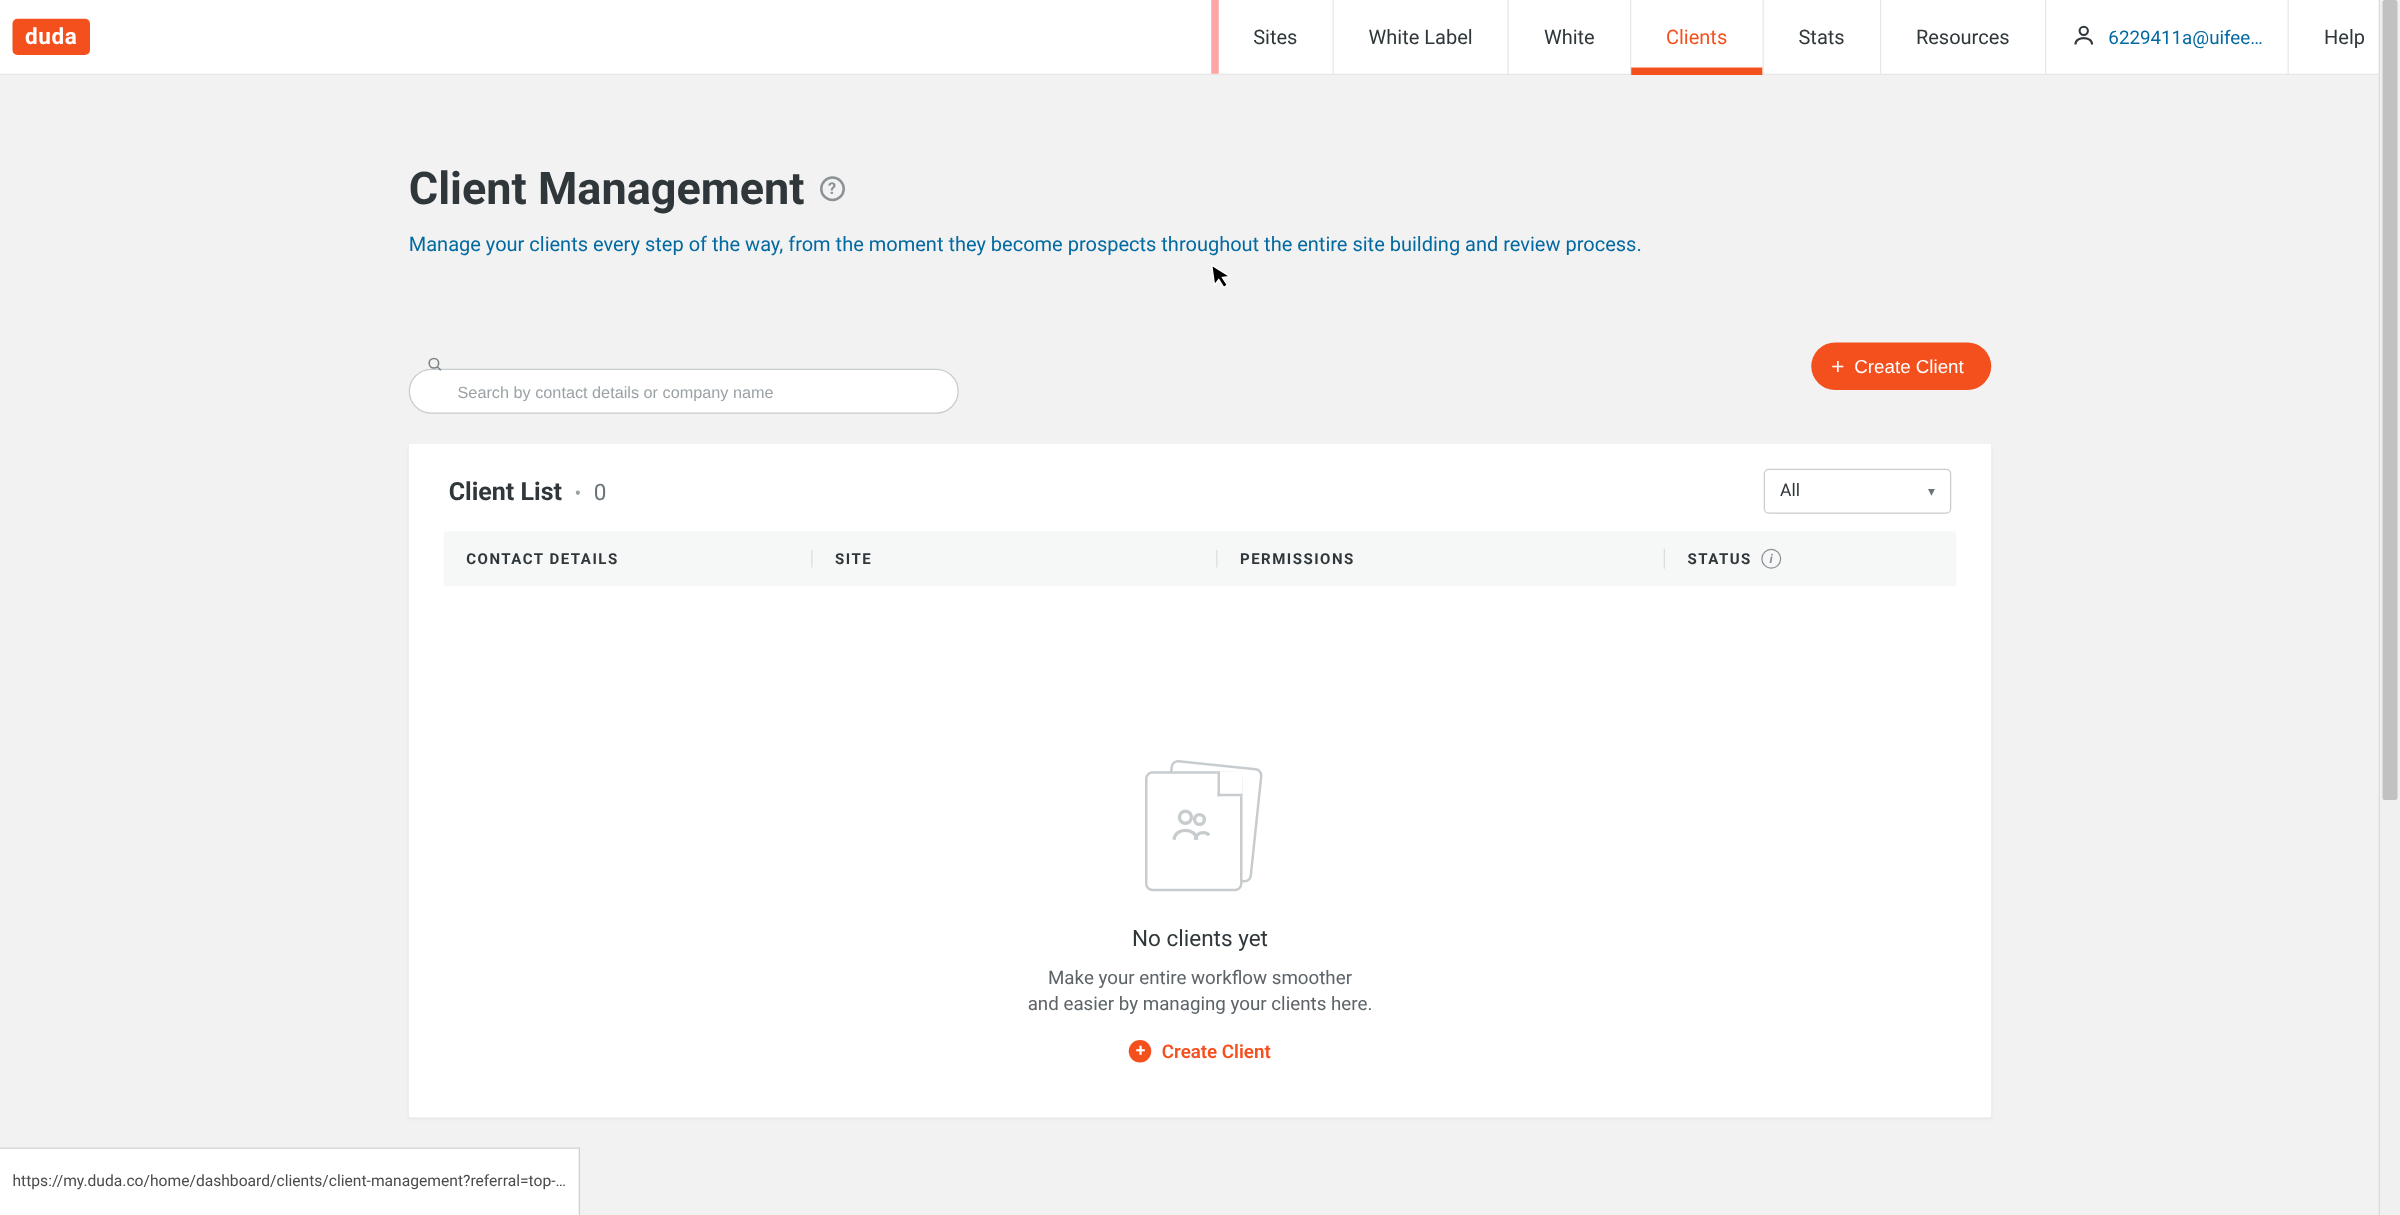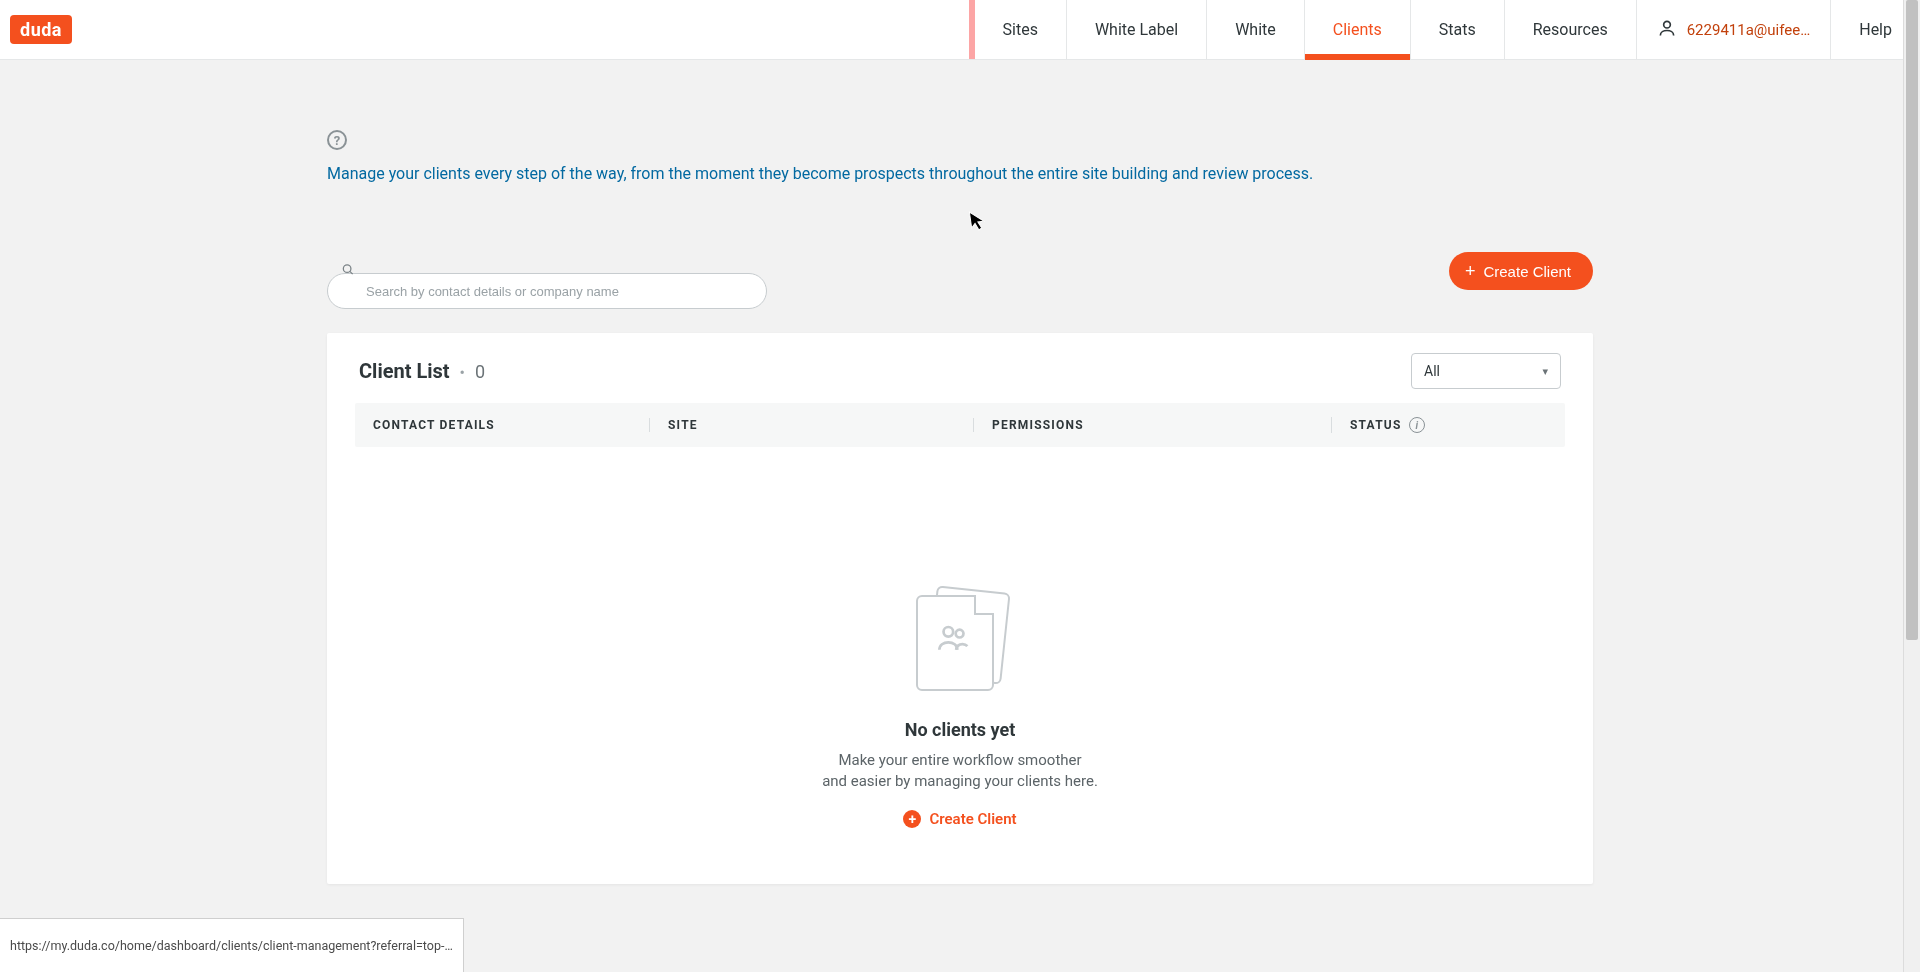--- a/index.html
+++ b/index.html
@@ -9,21 +9,21 @@
     .topnav { height: 60px; background: #ffffff; display: flex; align-items: stretch; border-bottom: 1px solid #e5e7e8; }
     .logo-wrap { display: flex; align-items: center; padding: 0 16px 0 10px; }
     .logo-badge { background: #f4501e; color: #fff; font-weight: 700; font-size: 18px; padding: 4px 10px; border-radius: 4px; letter-spacing: 0.5px; }
     .nav-spacer { flex: 0 0 360px; }
     .nav-items { display: flex; align-items: stretch; margin-left: auto; }
     .nav-item { display: flex; align-items: center; justify-content: center; padding: 0 28px; font-size: 16px; color: #2f373a; border-left: 1px solid #e5e7e8; cursor: pointer; white-space: nowrap; position: relative; }
     .nav-item.first { border-left: 6px solid #fca5a5; }
     .nav-item.active { color: #f4501e; }
     .nav-item.active::after { content: ""; position: absolute; left: 0; right: 0; bottom: -1px; height: 6px; background: #f4501e; }
     .nav-user { display: flex; align-items: center; gap: 10px; padding: 0 20px; border-left: 1px solid #e5e7e8; max-width: 200px; }
-    .nav-user-email { font-size: 15px; color: #c2410c; overflow: hidden; text-overflow: ellipsis; white-space: nowrap; max-width: 130px; }
+    .nav-user-email { font-size: 15px; color: #0369a1; overflow: hidden; text-overflow: ellipsis; white-space: nowrap; max-width: 130px; }
     .nav-help { display: flex; align-items: center; padding: 0 28px; border-left: 1px solid #e5e7e8; font-size: 16px; cursor: pointer; }
 
     
     .right-scrollbar { position: absolute; right: 0; top: 0; bottom: 0; width: 17px; background: #f0f0f0; border-left: 1px solid #dcdcdc; }
     .right-scrollbar .thumb { position: absolute; top: 0; left: 2px; right: 2px; height: 640px; background: #c1c1c1; border-radius: 2px; }
 
     
     .main { padding: 70px 0 0 0; display: flex; flex-direction: column; align-items: center; }
     .page-wrap { width: 1266px; }
 
@@ -34,21 +34,21 @@
 
     .toolbar-row { margin-top: 50px; display: flex; align-items: center; justify-content: space-between; }
     .search-wrap { position: relative; width: 440px; }
     .search-input { width: 100%; height: 36px; border: 1px solid #c7cccf; border-radius: 18px; padding: 0 16px 0 38px; font-size: 13px; color: #2f373a; outline: none; background: #fff; margin-top: 40px; }
     .search-input::placeholder { color: #9aa2a6; }
     .search-icon { position: absolute; left: 14px; top: 50%; transform: translateY(-50%); color: #7b8387; }
 
     .create-btn { height: 38px; background: #f4501e; color: #fff; border: none; border-radius: 19px; padding: 0 22px 0 16px; font-size: 15px; display: flex; align-items: center; gap: 8px; cursor: pointer; }
     .create-btn .plus { font-size: 18px; line-height: 1; }
 
-    .panel { margin-top: 24px; background: #fff; border-radius: 2px; box-shadow: 0 1px 3px rgba(0,0,0,0.06); padding: 20px 28px 56px; min-height: 480px; }
+    .panel { margin-top: 24px; background: #fff; border-radius: 2px; box-shadow: 0 1px 3px rgba(0,0,0,0.06); padding: 20px 28px 44px; min-height: 480px; }
 
     .panel-header { display: flex; align-items: center; justify-content: space-between; margin-bottom: 14px; padding: 0 4px; }
     .list-title-wrap { display: flex; align-items: baseline; gap: 10px; }
     .list-title { font-size: 20px; font-weight: 700; }
     .list-dot { color: #9aa2a6; }
     .list-count { font-size: 18px; color: #6b7377; }
     .filter-select { height: 36px; width: 150px; border: 1px solid #c7cccf; border-radius: 4px; background: #fff; display: flex; align-items: center; justify-content: space-between; padding: 0 12px; font-size: 14px; color: #2f373a; cursor: pointer; }
     .filter-select .chev { font-size: 11px; color: #6b7377; }
 
     .table-head { display: flex; align-items: center; background: #f6f7f7; border-radius: 2px; height: 44px; padding: 0 18px; }
@@ -60,21 +60,21 @@
     .th-status { flex: 1; display: flex; align-items: center; gap: 8px; }
     .info-circle { width: 16px; height: 16px; border: 1.5px solid #8a9296; border-radius: 50%; display: flex; align-items: center; justify-content: center; font-size: 10px; color: #8a9296; font-weight: 700; font-style: italic; cursor: pointer; }
 
     .empty-state { margin-top: 140px; display: flex; flex-direction: column; align-items: center; text-align: center; }
     .empty-illus { width: 100px; height: 106px; position: relative; margin-bottom: 26px; }
     .doc-back, .doc-front { position: absolute; border: 2px solid #c7cccf; background: #fff; border-radius: 6px 6px 6px 6px; }
     .doc-back { width: 74px; height: 92px; left: 22px; top: 2px; transform: rotate(6deg); }
     .doc-front { width: 78px; height: 96px; left: 6px; top: 8px; background: #fff; }
     .doc-fold { position: absolute; right: -2px; top: -2px; width: 20px; height: 20px; border-left: 2px solid #c7cccf; border-bottom: 2px solid #c7cccf; background: #fff; }
     .people-icon { position: absolute; left: 50%; top: 50%; transform: translate(-56%, -58%); color: #c7cccf; }
-    .empty-title { font-size: 18px; font-weight: 700; margin-bottom: 10px; }
+    .empty-title { font-size: 18px; font-weight: 400; margin-bottom: 10px; }
     .empty-desc { font-size: 15px; color: #5c6468; line-height: 1.4; margin-bottom: 18px; }
     .empty-create { display: flex; align-items: center; gap: 8px; color: #f4501e; font-size: 15px; font-weight: 600; cursor: pointer; }
     .empty-create .circ-plus { width: 18px; height: 18px; background: #f4501e; color: #fff; border-radius: 50%; display: flex; align-items: center; justify-content: center; font-size: 14px; line-height: 1; }
 
     
     .statusbar { position: absolute; left: 0; bottom: 0; background: #ffffff; border: 1px solid #cfcfcf; border-left: none; border-bottom: none; padding: 19px 10px; font-size: 12.5px; color: #4b4b4b; max-width: 512px; overflow: hidden; text-overflow: ellipsis; white-space: nowrap; }
 
     
     .cursor { position: absolute; left: 970px; top: 210px; pointer-events: none; transform: rotate(-8deg); }
   </style>
@@ -117,20 +117,21 @@
     <div class="nav-help">
         <span>Help</span>
       </div>
   </div>
 </div>
 
 <div class="main">
   <div class="page-wrap">
 
     <div class="title-row">
+      <h1 class="page-title">Client Management</h1>
       <span class="help-circle">?</span>
     </div>
     <p class="page-subtitle">Manage your clients every step of the way, from the moment they become prospects throughout the entire site building and review process.</p>
 
     <div class="toolbar-row">
       <div class="search-wrap">
         <span class="search-icon">
           <svg width="14" height="14" viewBox="0 0 24 24" fill="none" stroke="currentColor" stroke-width="2.2">
               <circle cx="10.5" cy="10.5" r="6.5"></circle>
               <line x1="20" y1="20" x2="15.2" y2="15.2"></line>

